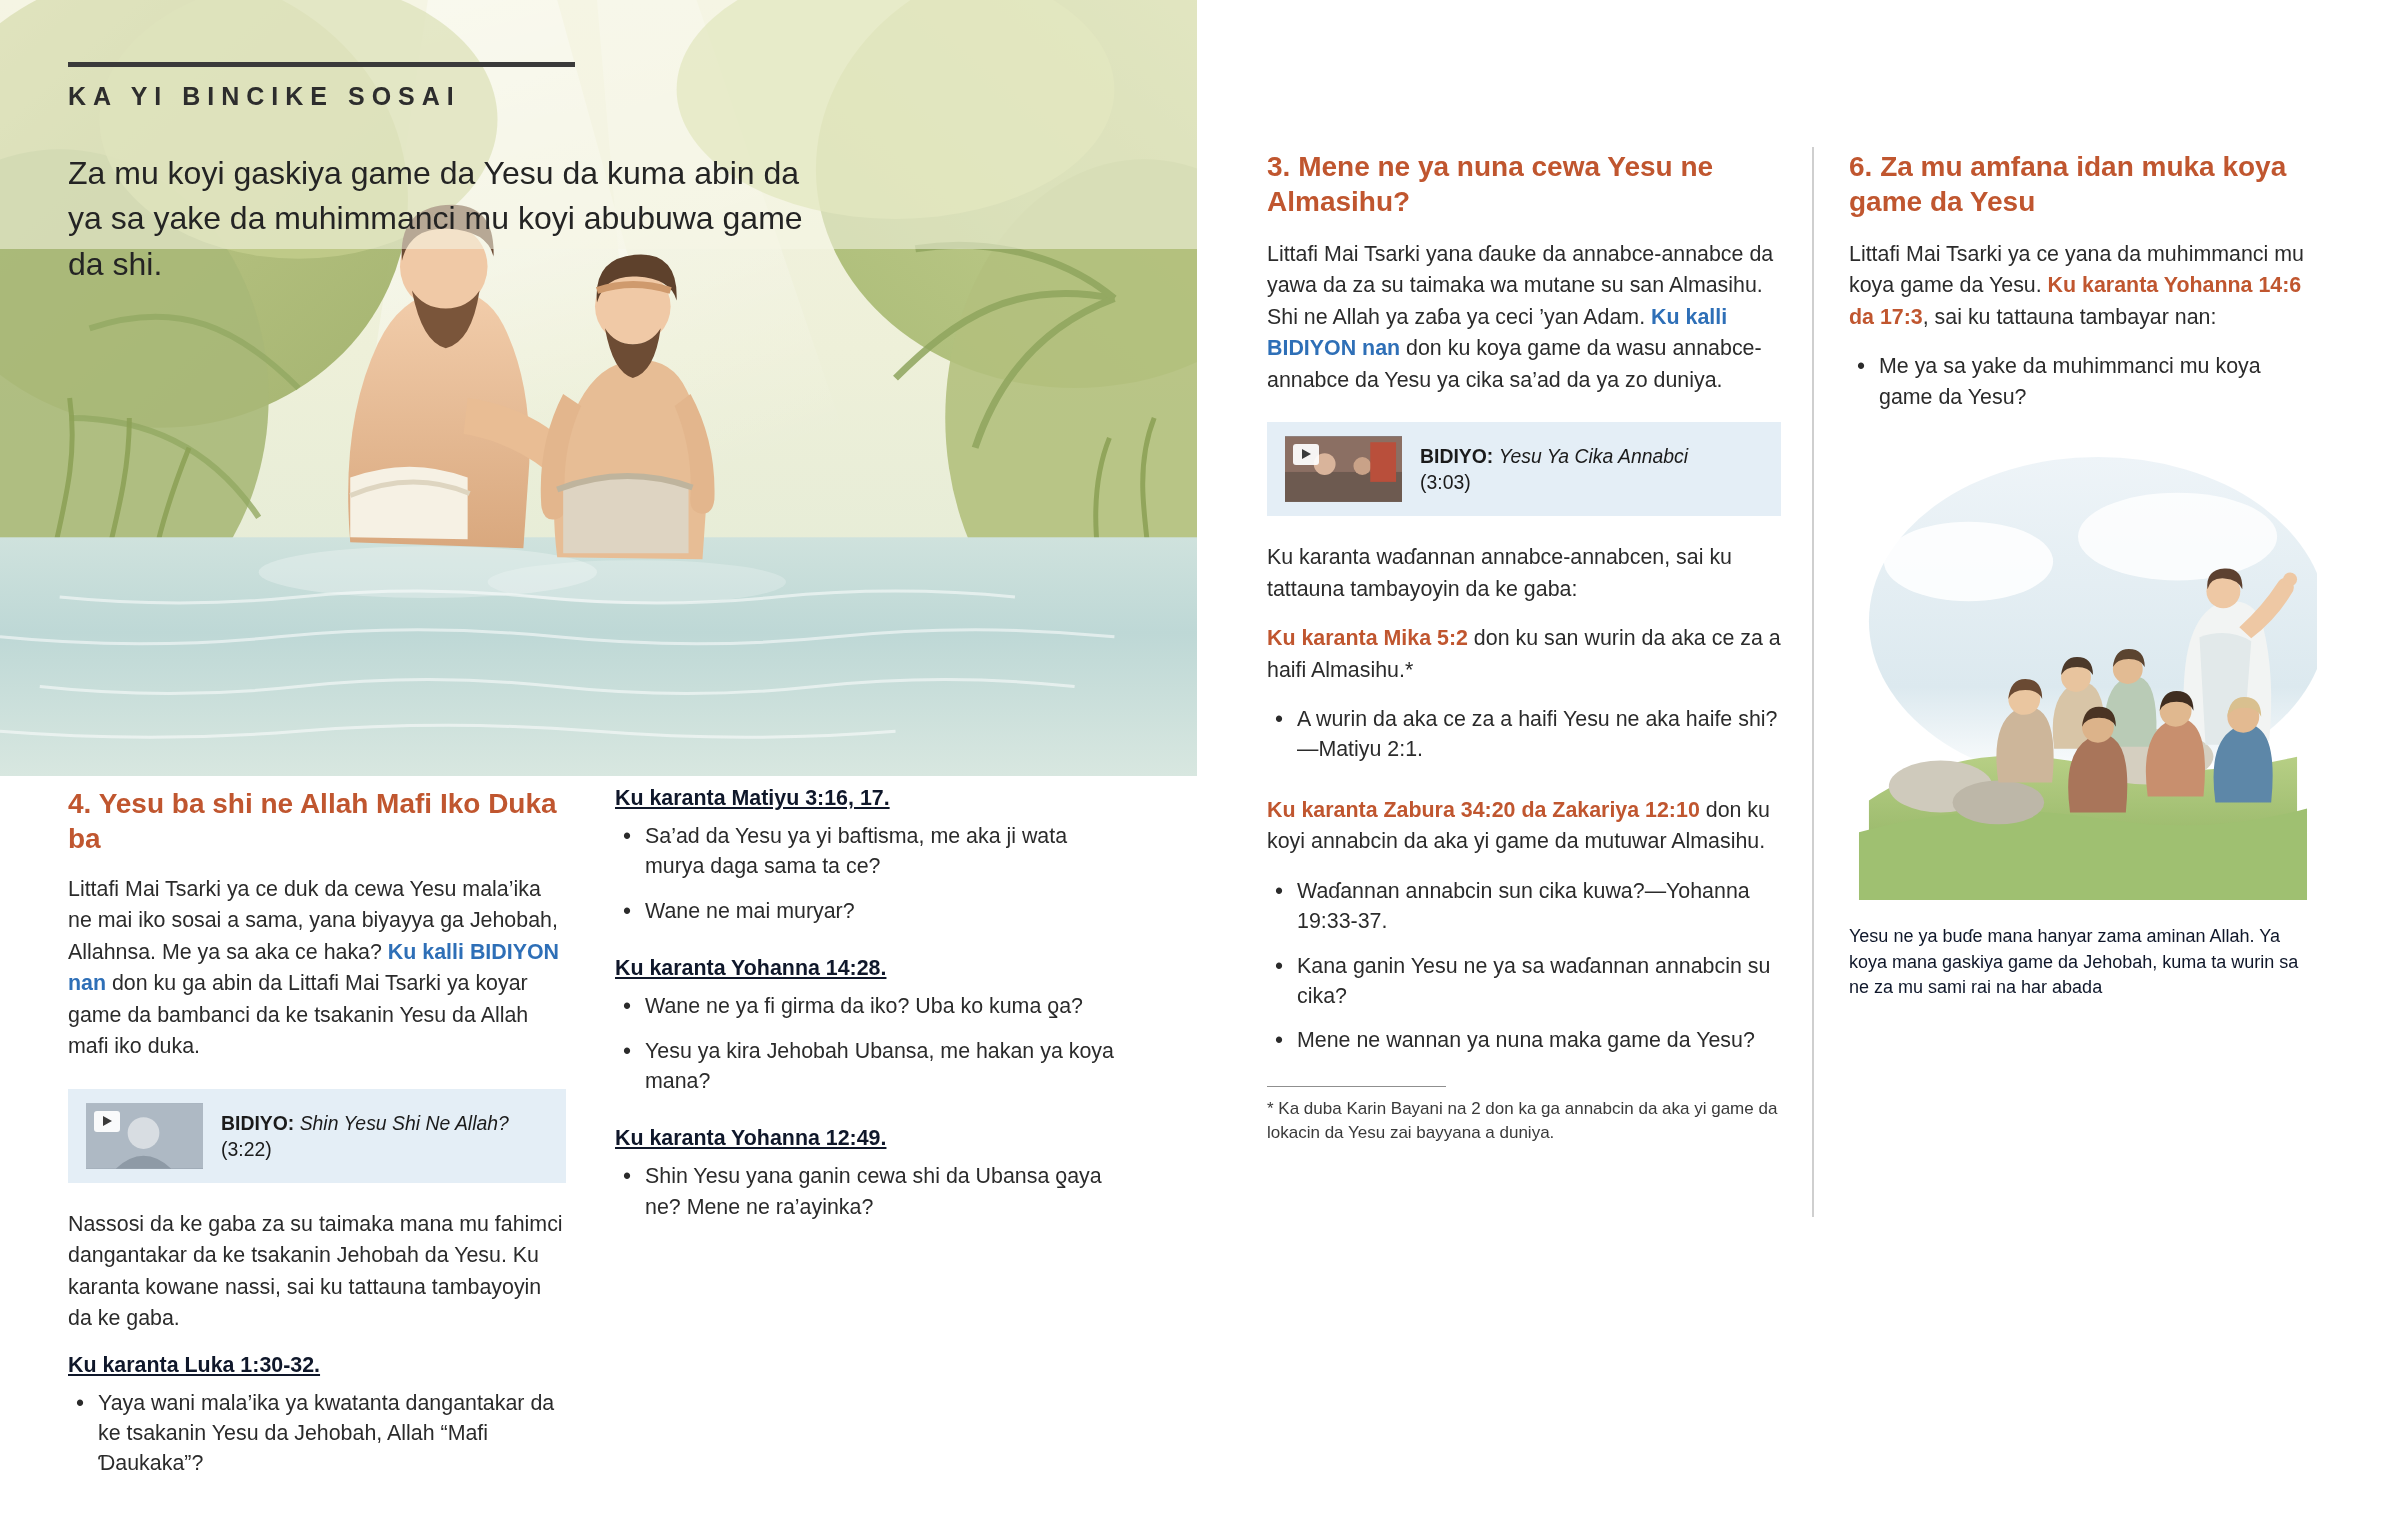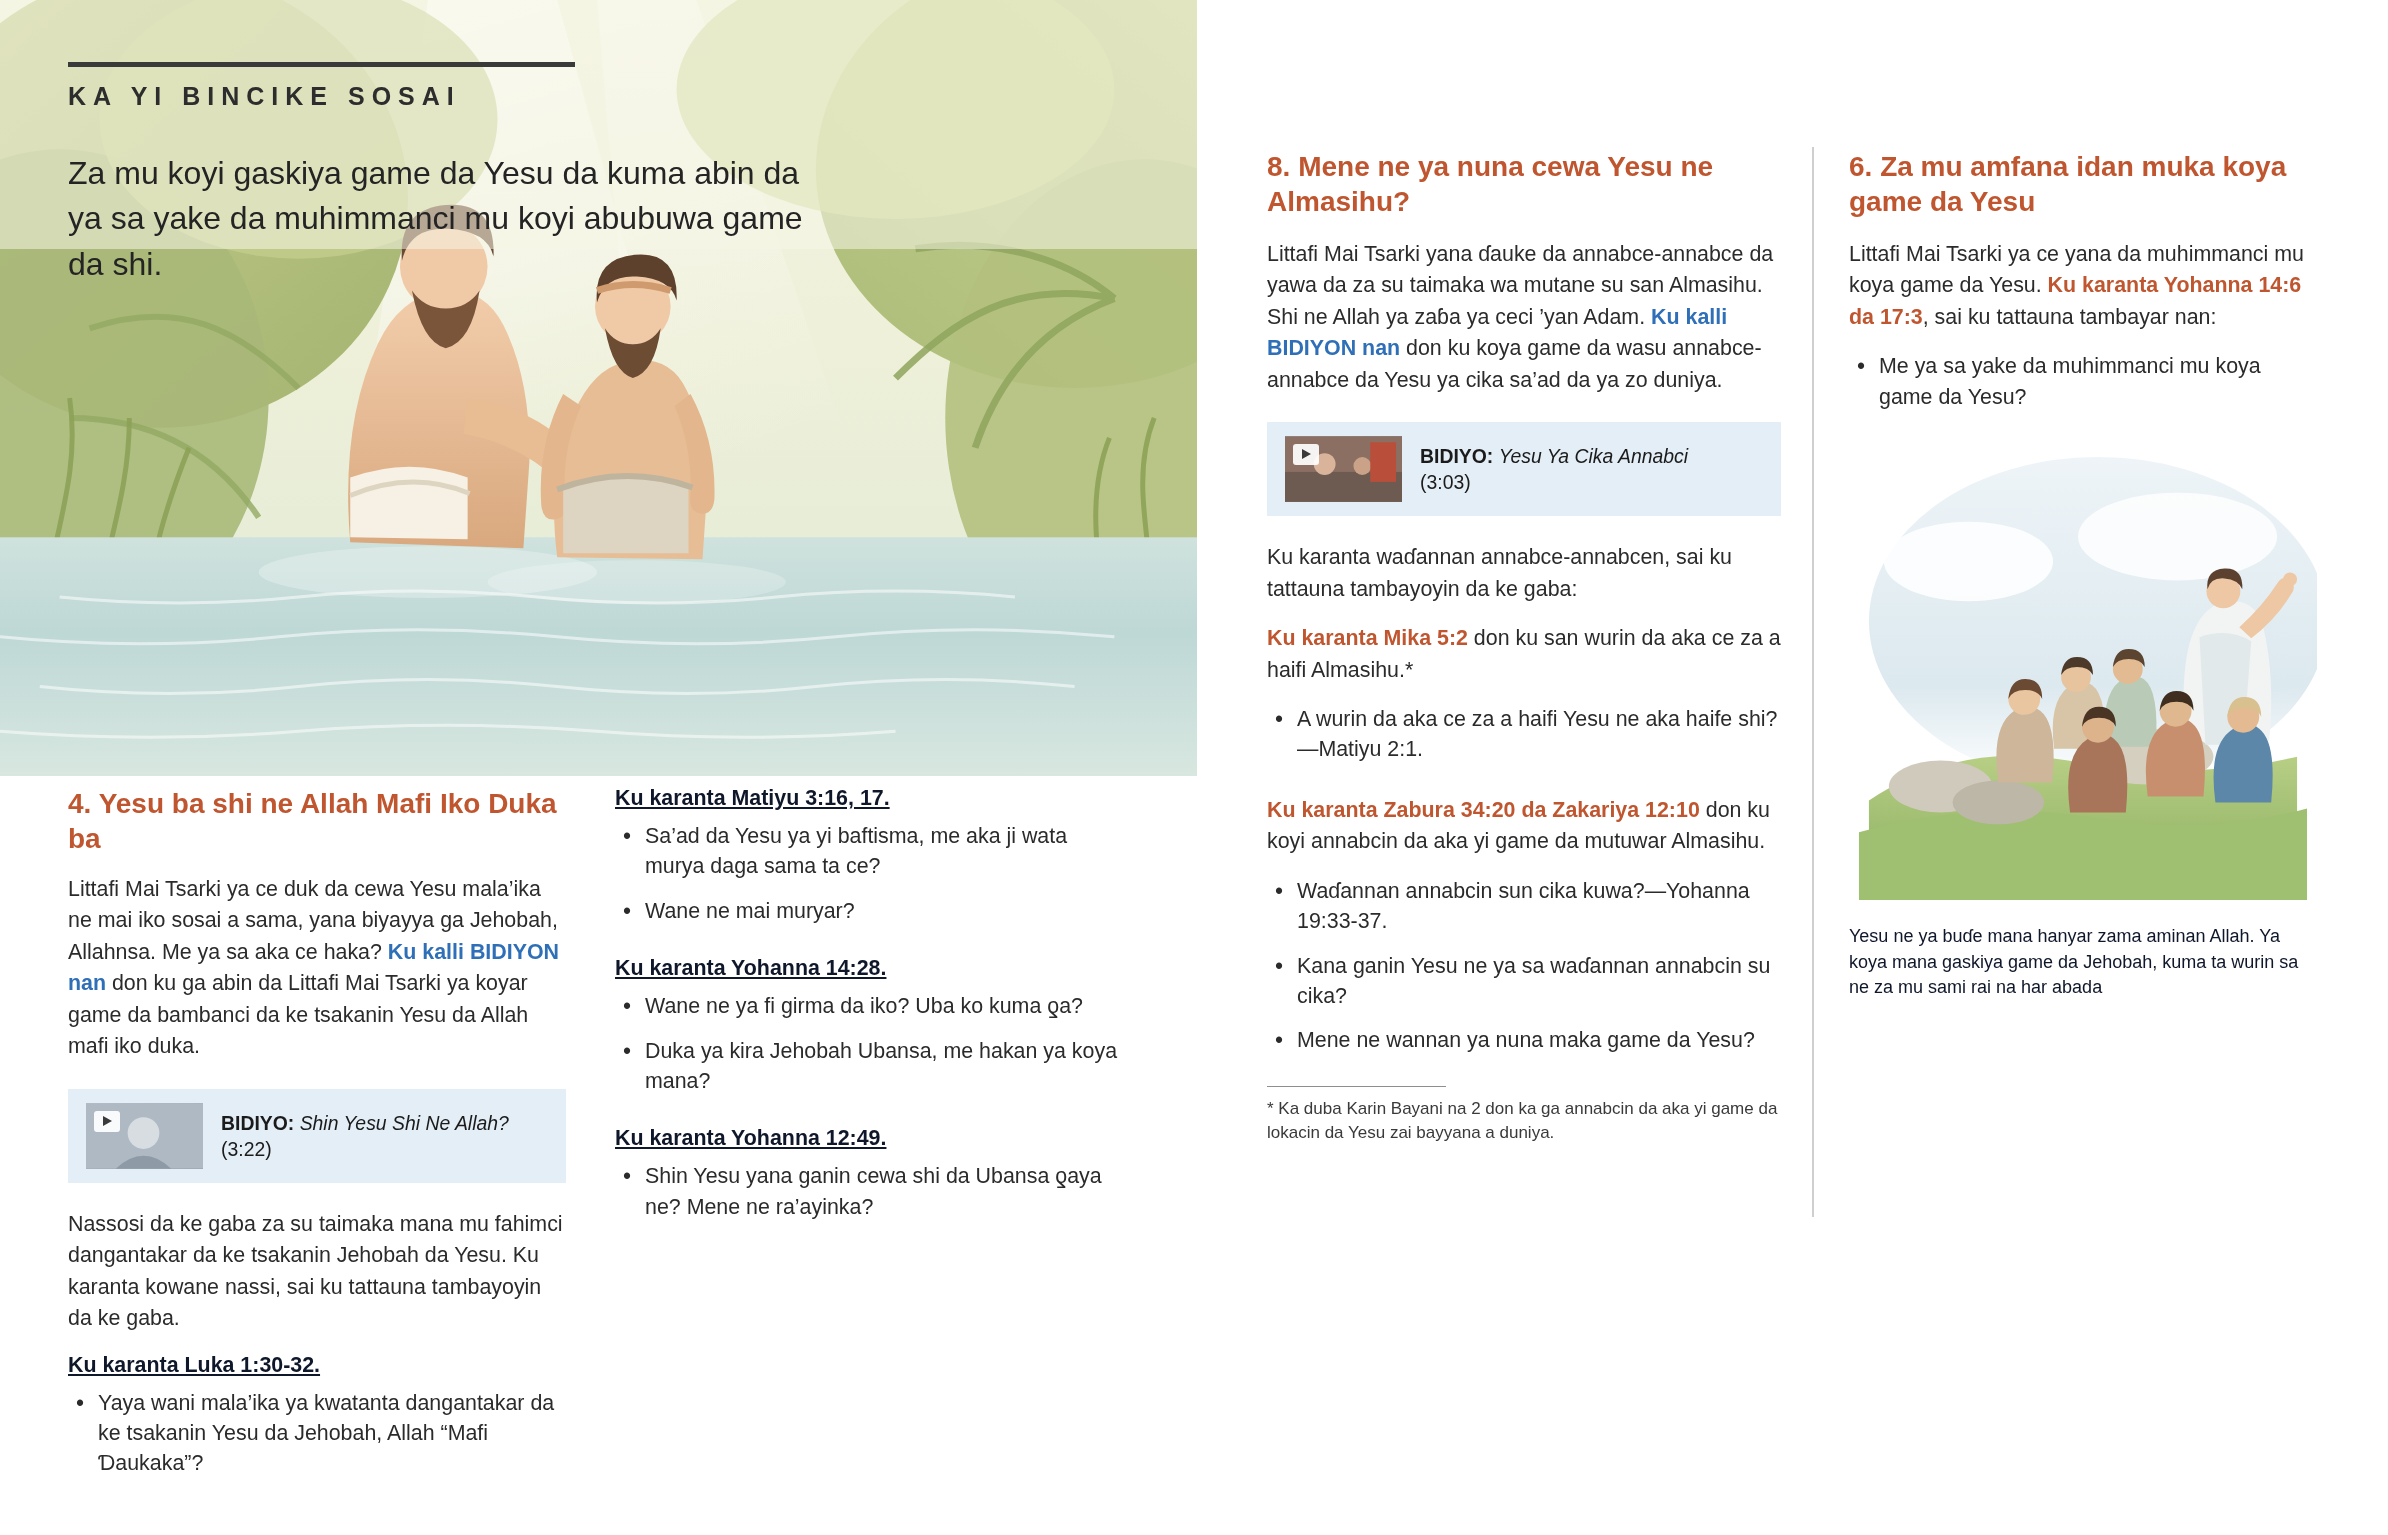--- a/index.html
+++ b/index.html
@@ -252,37 +252,37 @@
         <div class="q-head">Ku karanta Matiyu 3:16, 17.</div>
         <ul class="qs">
           <li>Sa’ad da Yesu ya yi baftisma, me aka ji wata murya daga sama ta ce?</li>
           <li>Wane ne mai muryar?</li>
         </ul>
       </div>
       <div>
         <div class="q-head">Ku karanta Yohanna 14:28.</div>
         <ul class="qs">
           <li>Wane ne ya fi girma da iko? Uba ko kuma ƍa?</li>
-          <li>Duka ya kira Jehobah Ubansa, me hakan ya koya mana?</li>
+          <li>Yesu ya kira Jehobah Ubansa, me hakan ya koya mana?</li>
         </ul>
       </div>
       <div>
         <div class="q-head">Ku karanta Yohanna 12:49.</div>
         <ul class="qs">
           <li>Shin Yesu yana ganin cewa shi da Ubansa ƍaya ne? Mene ne ra’ayinka?</li>
         </ul>
       </div>
     </div>
   </div>
 
   <div class="right-page">
     <div class="divider"></div>
 
     <div class="col5">
-      <div class="col-title">8. Mene ne ya nuna cewa Yesu ne Almasihu?</div>
+      <div class="col-title">3. Mene ne ya nuna cewa Yesu ne Almasihu?</div>
 
       <p class="body-txt"><span>Littafi Mai Tsarki yana ɗauke da annabce-annabce da yawa da za su taimaka wa mutane su san Almasihu. Shi ne Allah ya zaɓa ya ceci ’yan Adam. </span><span class="lnk">Ku kalli BIDIYON nan</span><span> don ku koya game da wasu annabce-annabce da Yesu ya cika sa’ad da ya zo duniya.</span></p>
 
       <div class="video-box">
         <div class="video-thumb t2">
           <svg viewBox="0 0 118 66" width="117" height="66">
             <rect width="118" height="66" fill="#8b6f63"></rect>
             <rect x="0" y="36" width="118" height="30" fill="#6d5a50"></rect>
             <circle cx="40" cy="28" r="11" fill="#d9b49b"></circle>
             <circle cx="78" cy="30" r="9" fill="#c9a288"></circle>

